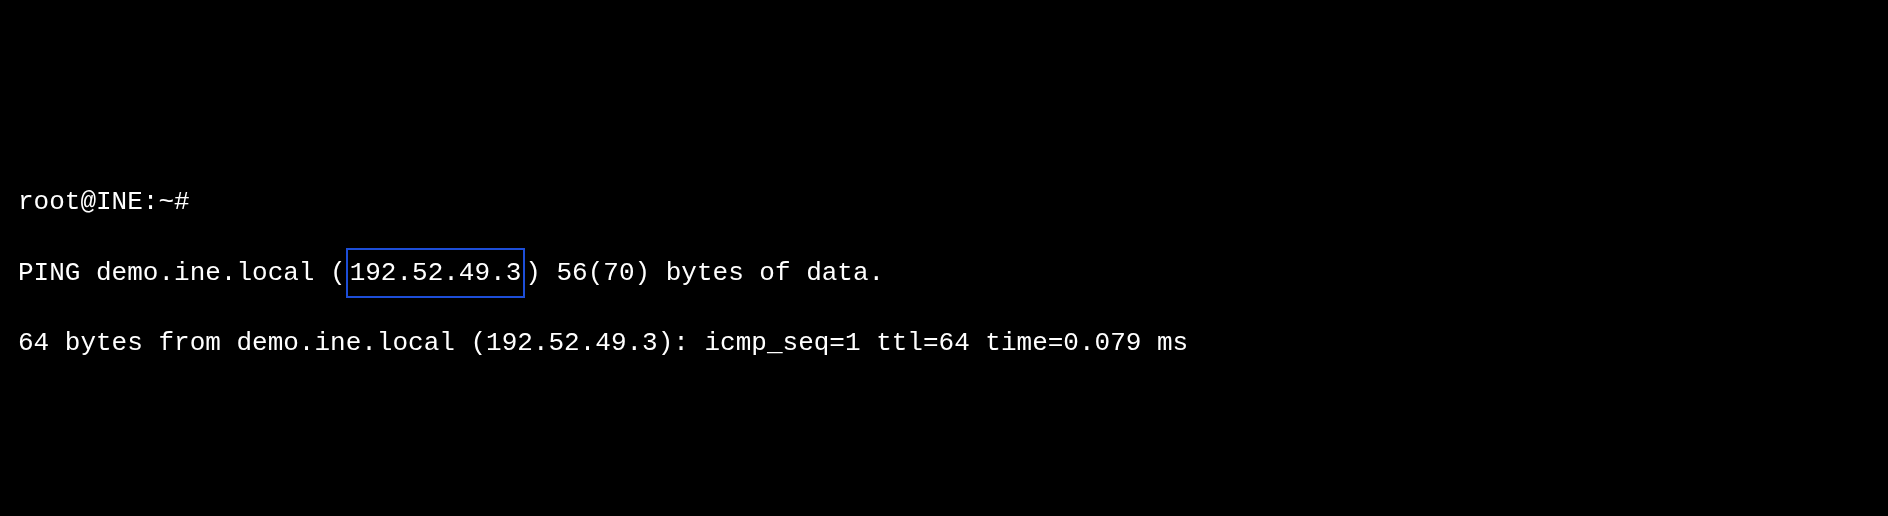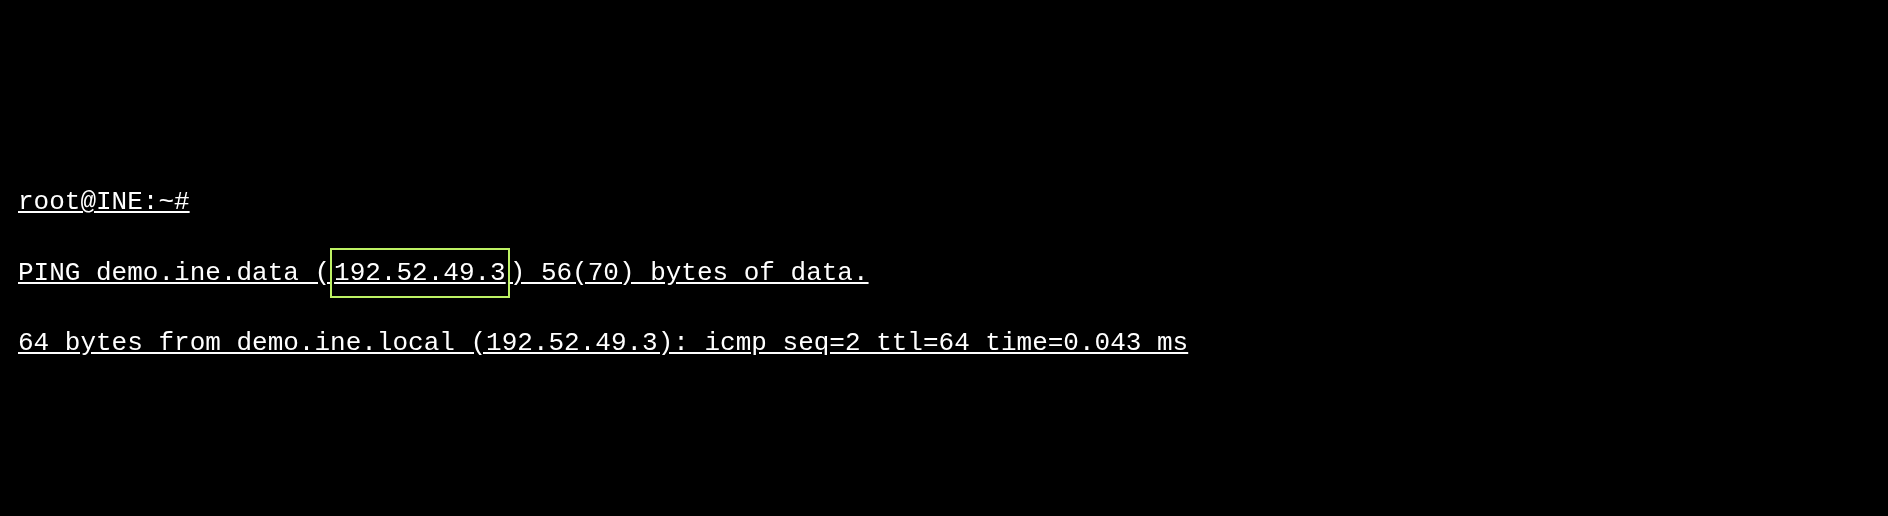--- a/index.html
+++ b/index.html
@@ -12,37 +12,36 @@
       color: #ffffff;
       font-family: 'Courier New', 'Consolas', 'Monaco', monospace;
       font-size: 26px;
       line-height: 1.35;
       padding: 10px 18px;
       white-space: pre;
       width: 1888px;
     }
     .terminal-line {
       display: block;
-      text-decoration: underline;
     }
     .highlight-red {
-      border: 2px solid #bef264;
+      border: 2px solid #1d4ed8;
       display: inline;
       padding: 8px 2px;
     }
   </style>
 </head>
 <body>
 
 
 
 <div>
 <span class="terminal-line">root@INE:~#</span>
-<span class="terminal-line"><span>PING demo.ine.data (</span><span class="highlight-red">192.52.49.3</span><span>) 56(70) bytes of data.</span></span>
-<span class="terminal-line">64 bytes from demo.ine.local (192.52.49.3): icmp_seq=2 ttl=64 time=0.043 ms</span>
+<span class="terminal-line"><span>PING demo.ine.local (</span><span class="highlight-red">192.52.49.3</span><span>) 56(70) bytes of data.</span></span>
+<span class="terminal-line">64 bytes from demo.ine.local (192.52.49.3): icmp_seq=1 ttl=64 time=0.079 ms</span>
 
 
 
 
 
 
 
 </div>
 
 

